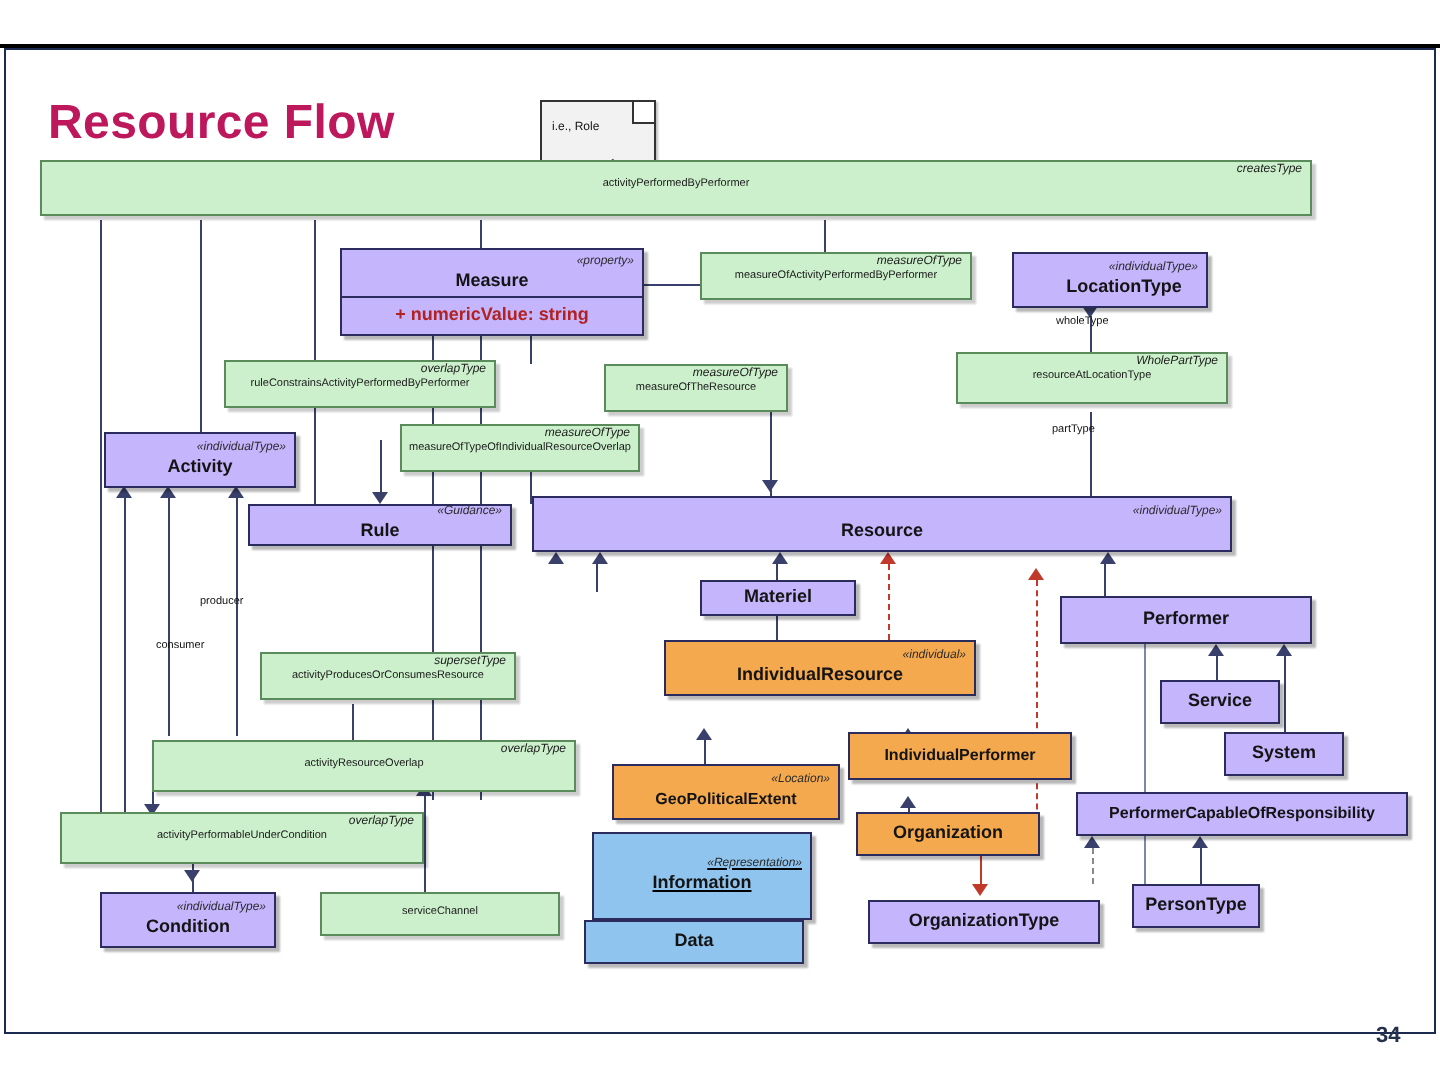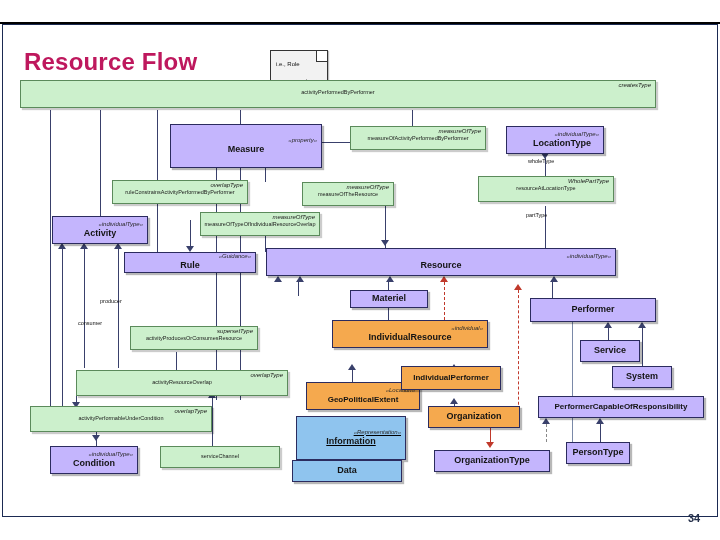--- a/index.html
+++ b/index.html
@@ -235,20 +235,21 @@
     <div class="rel">activityPerformableUnderCondition</div>
   </div>
 
   <div class="gbox" style="left:160px;top:446px;width:120px;height:22px;display:flex;align-items:center;justify-content:center;">
     <div class="rel">serviceChannel</div>
   </div>
 
   <div class="node purple" style="left:170px;top:124px;width:152px;height:44px;">
     <div class="stereo">«property»</div>
     <div class="nm">Measure</div>
+    <div class="attr">+  numericValue: string</div>
   </div>
 
   <div class="node purple" style="left:506px;top:126px;width:98px;height:28px;padding-left:14px;">
     <div class="stereo">«individualType»</div>
     <div class="nm">LocationType</div>
   </div>
 
   <div class="node purple" style="left:52px;top:216px;width:96px;height:28px;">
     <div class="stereo">«individualType»</div>
     <div class="nm">Activity</div>
@@ -300,21 +301,21 @@
   <div class="node orange" style="left:332px;top:320px;width:156px;height:28px;">
     <div class="stereo">«individual»</div>
     <div class="nm">IndividualResource</div>
   </div>
 
   <div class="node orange" style="left:306px;top:382px;width:114px;height:28px;">
     <div class="stereo">«Location»</div>
     <div class="nm" style="font-size:8px;">GeoPoliticalExtent</div>
   </div>
 
-  <div class="node orange" style="left:401px;top:366px;width:100px;height:24px;">
+  <div class="node orange" style="left:424px;top:366px;width:112px;height:24px;">
     <div class="nm" style="font-size:8px;">IndividualPerformer</div>
   </div>
 
   <div class="node orange" style="left:428px;top:406px;width:92px;height:22px;">
     <div class="nm">Organization</div>
   </div>
 
   <div class="node blue" style="left:296px;top:416px;width:110px;height:44px;text-decoration:underline;">
     <div class="stereo">«Representation»</div>
     <div class="nm">Information</div>

